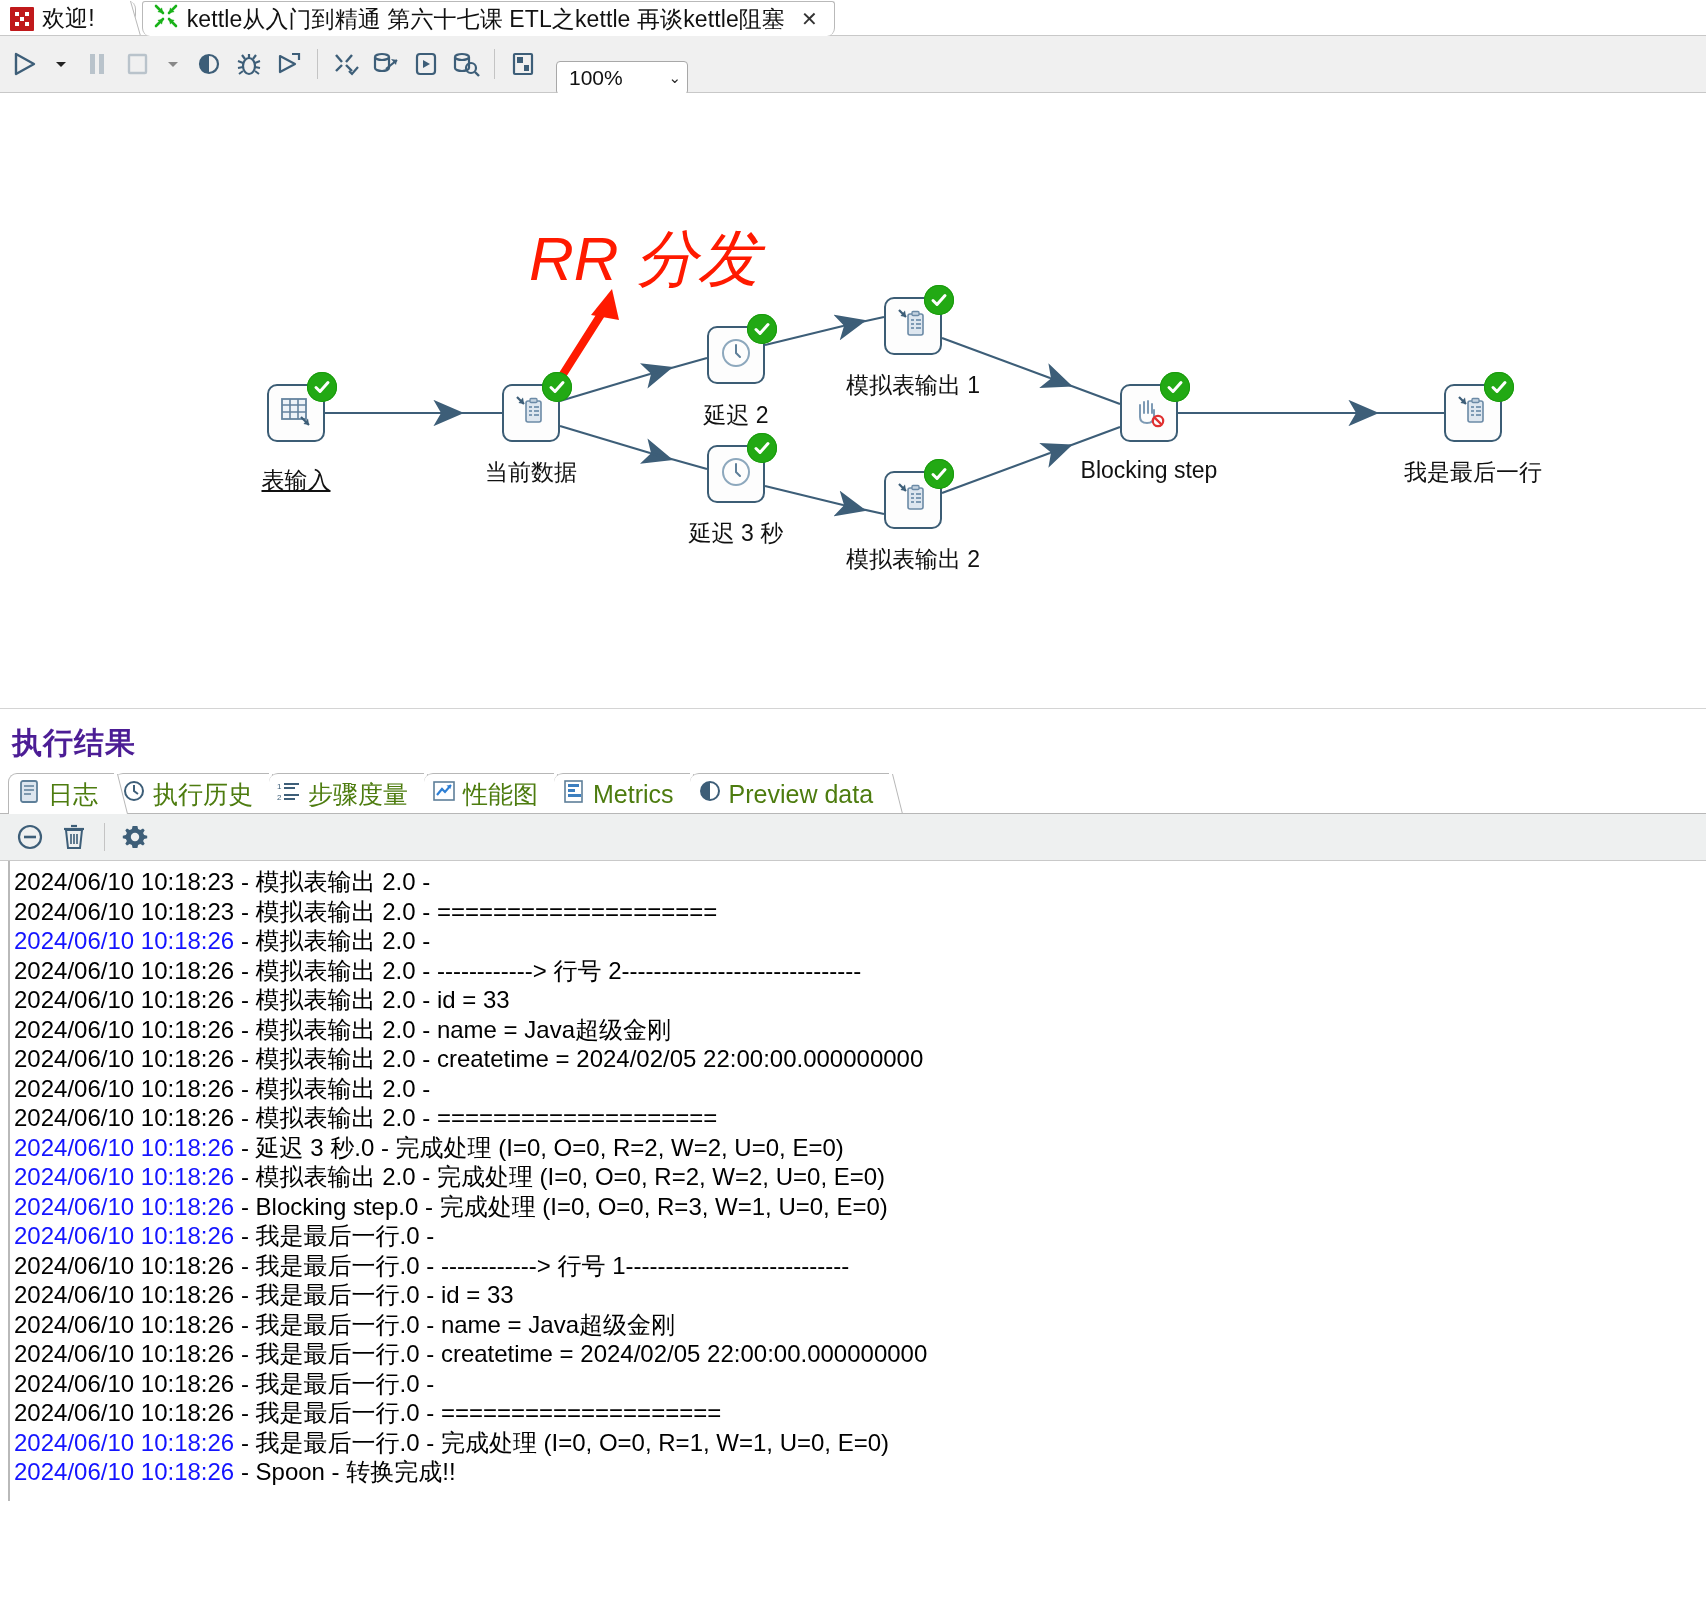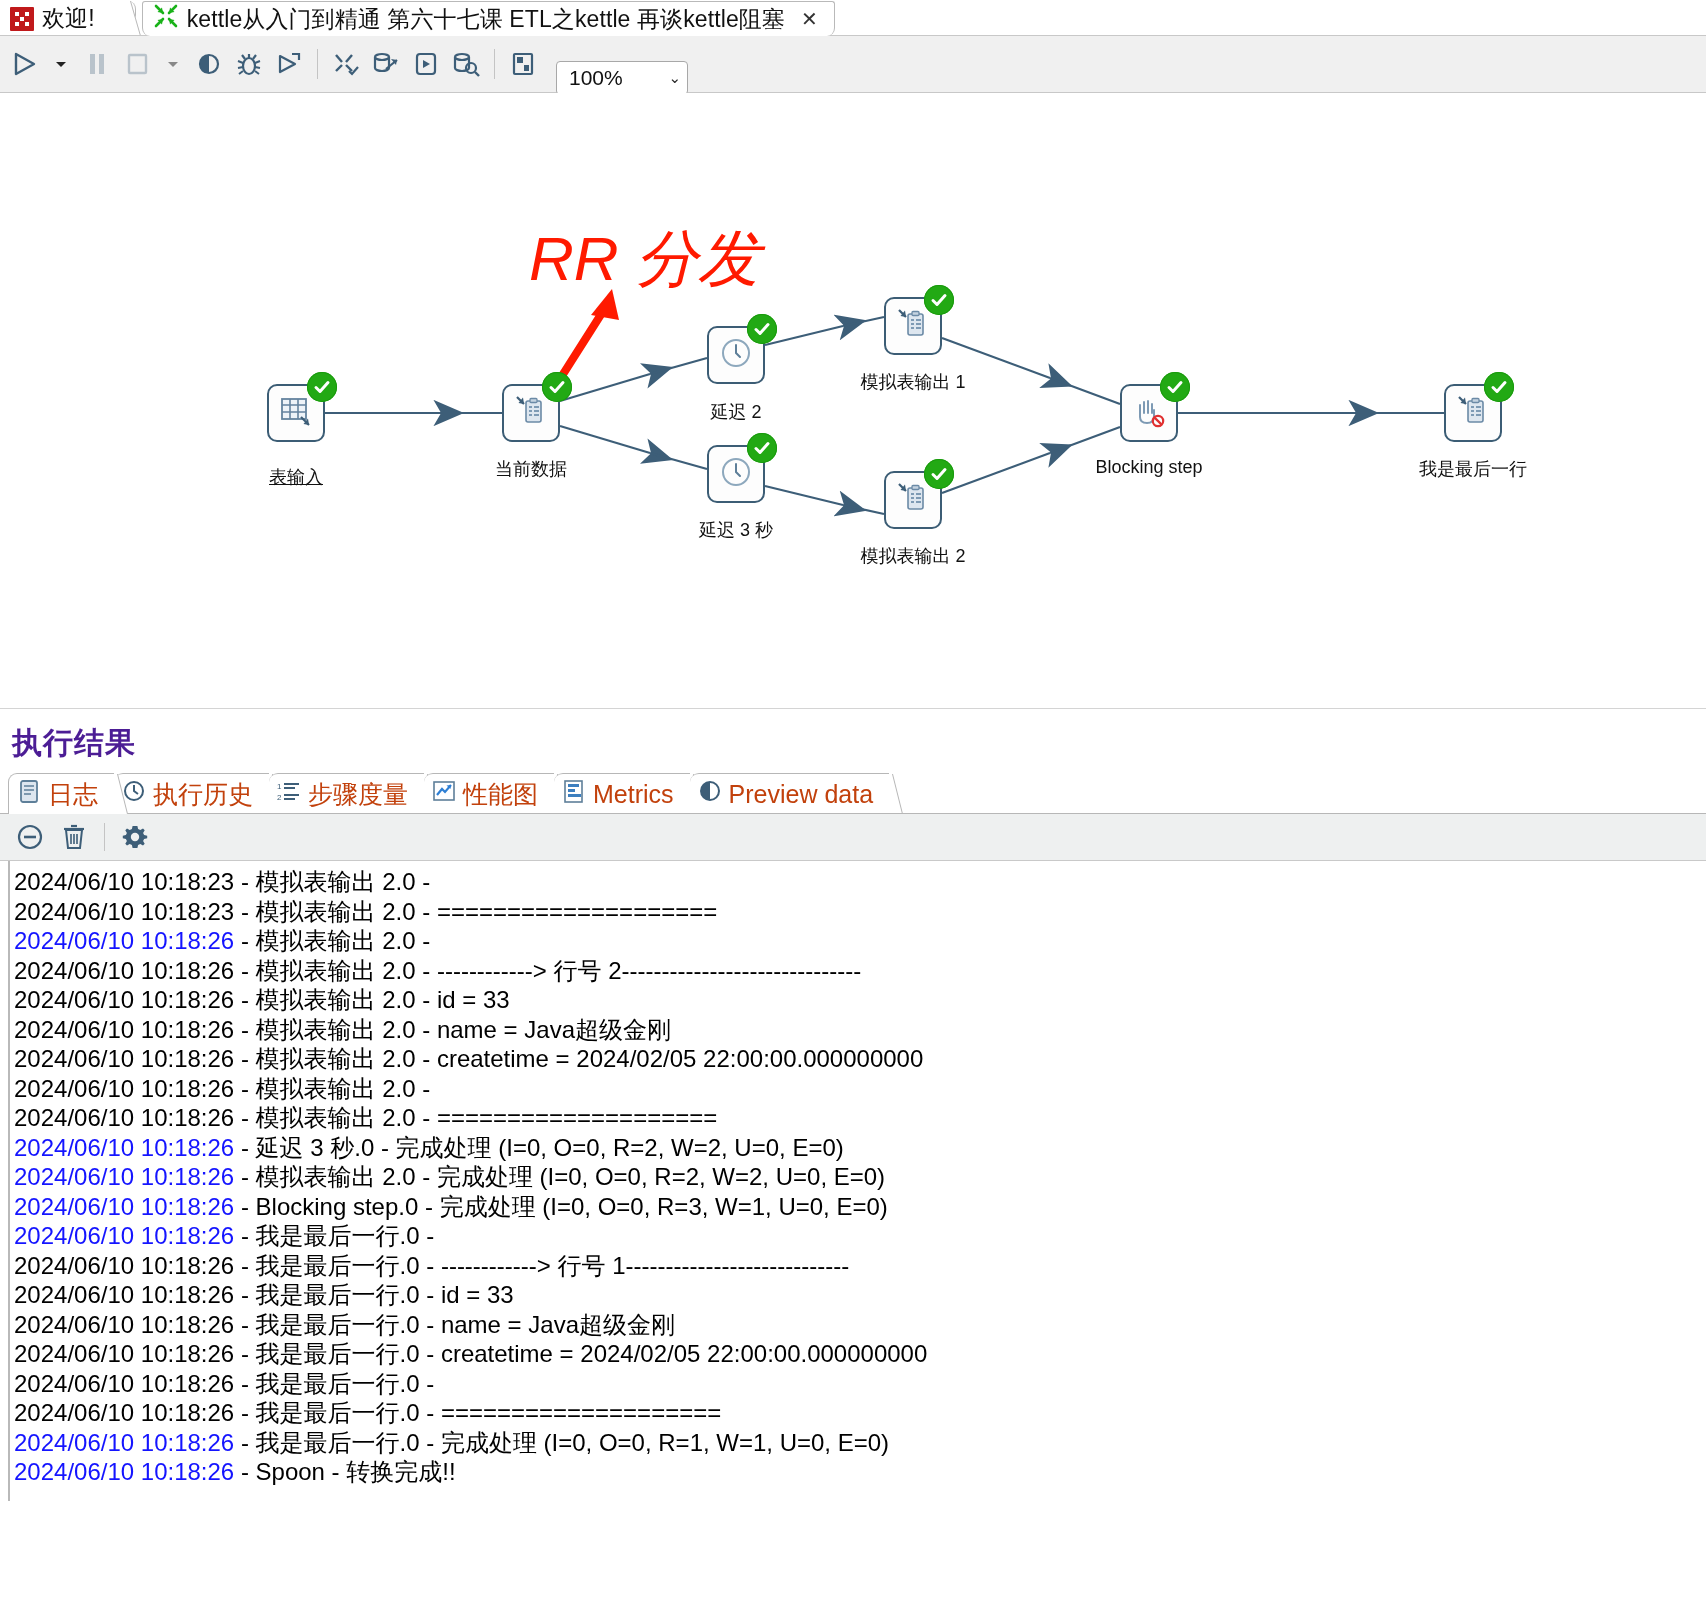--- a/index.html
+++ b/index.html
@@ -153,21 +153,21 @@
     right: -14px; top: -14px;
     width: 30px; height: 30px;
     border-radius: 50%;
     background: #22a914;
     display: flex; align-items: center; justify-content: center;
     box-shadow: 0 0 0 1px #199a0c inset;
   }
   .node .check svg { display: block; }
   .node-label {
     position: absolute;
-    font-size: 18px;
+    font-size: 23px;
     color: #111;
     white-space: nowrap;
     transform: translateX(-50%);
   }
   .annot {
     position: absolute;
     color: #ff1a00;
     font-size: 62px;
     font-weight: 400;
     white-space: nowrap;
@@ -193,21 +193,21 @@
     position: absolute; left: 0; right: 0; bottom: 0;
     height: 1px; background: #b7b7b7;
   }
   .ltab {
     height: 41px;
     display: flex;
     align-items: center;
     gap: 7px;
     padding: 0 16px 0 8px;
     font-size: 25px;
-    color: #c2410c;
+    color: #4d7c0f;
     position: relative;
     background: #fff;
     box-sizing: border-box;
     border-top: 1px solid #b7b7b7;
     border-top-left-radius: 9px;
     white-space: nowrap;
   }
   .ltab:after {
     content: "";
     position: absolute;

